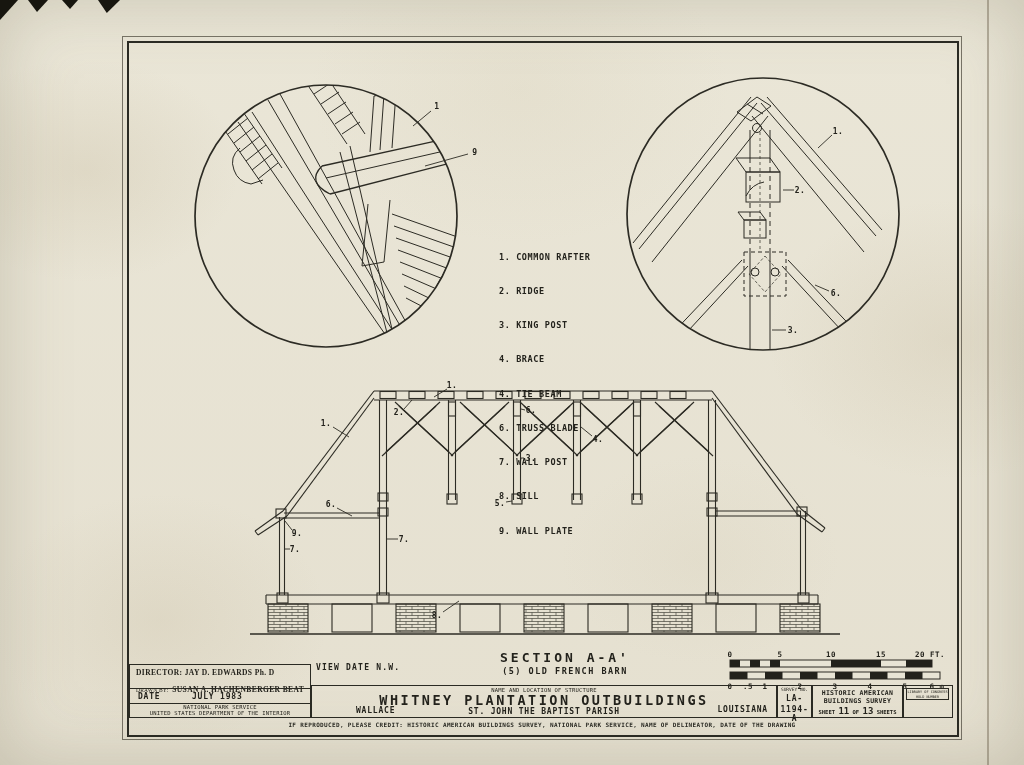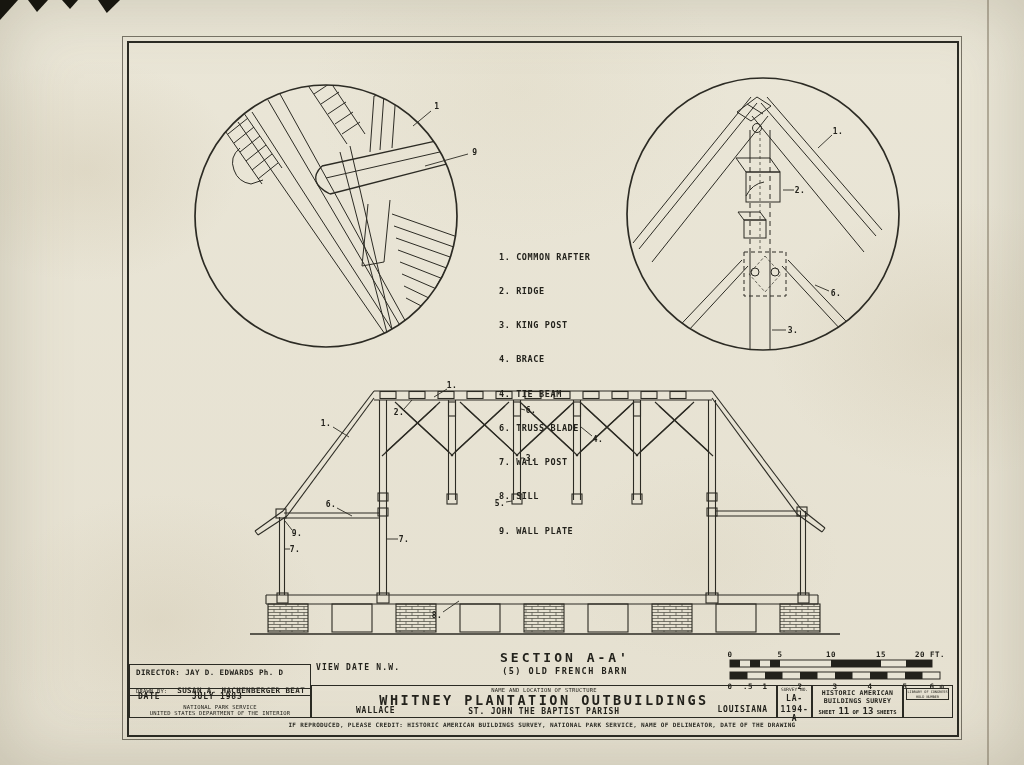--- a/index.html
+++ b/index.html
@@ -375,21 +375,21 @@
     <div>9. WALL PLATE</div>
   </div>
 
   <div class="sec-caption">
     <div class="sec-title">SECTION A-A'</div>
     <div class="sec-sub">(5) OLD FRENCH BARN</div>
   </div>
 
   <div class="viewfrom">VIEW DATE N.W.</div>
 
-  <div class="tb" style="left:129px;top:664px;width:182px;height:32px;">
+  <div class="tb" style="left:129px;top:664px;width:182px;height:40px;font-family:Liberation Serif, serif;">
     <div class="abs t7" style="left:6px;top:3px;">DIRECTOR:  JAY D. EDWARDS  Ph. D</div>
     <div class="abs" style="left:6px;top:13px;">
       <span class="t5">DRAWN BY:</span>
       <span class="t7">SUSAN A. HACHENBERGER BEAT</span>
     </div>
   </div>
 
   <div class="tb" style="left:129px;top:688px;width:182px;height:30px;">
     <div class="abs t8" style="left:8px;top:3px;">DATE</div>
     <div class="abs t8" style="left:62px;top:3px;">JULY 1983</div>

